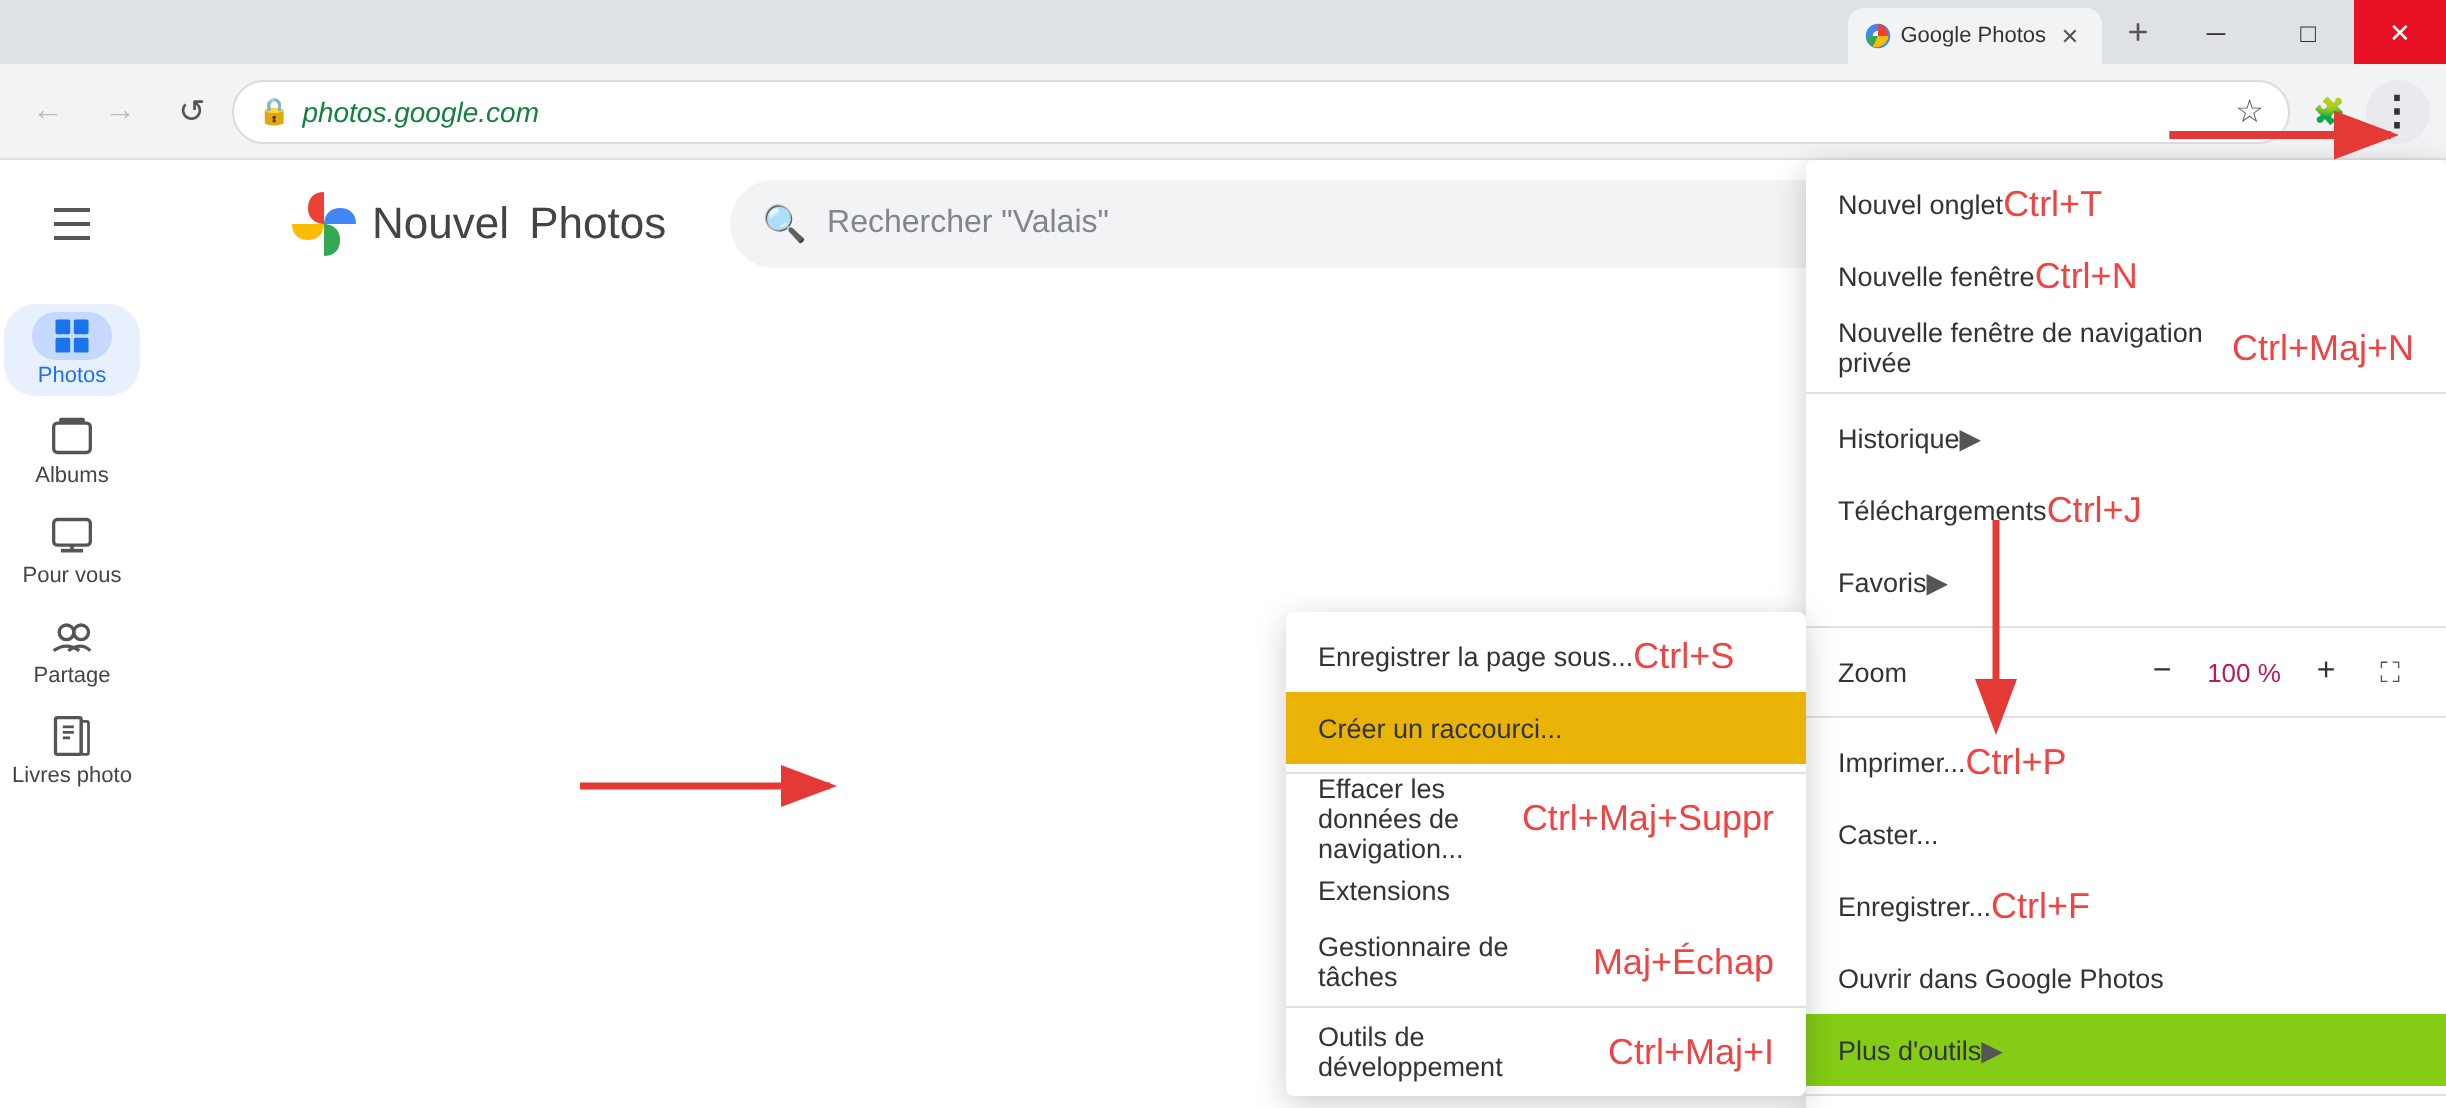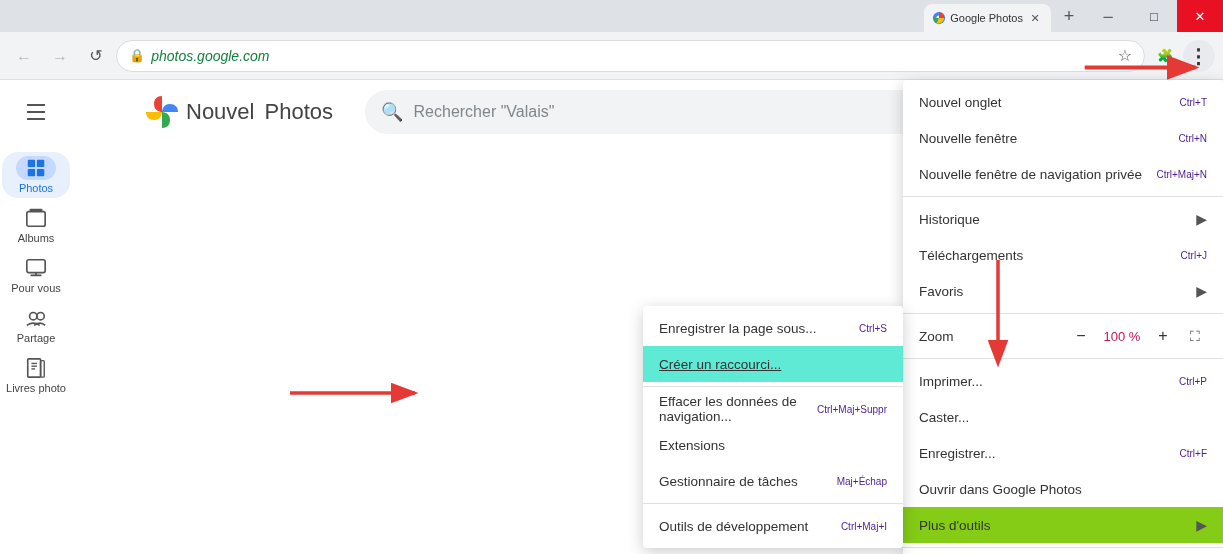--- a/index.html
+++ b/index.html
@@ -243,31 +243,30 @@
       width: 320px;
       background: #fff;
       box-shadow: 0 4px 16px rgba(0,0,0,0.2);
       border-radius: 4px;
       z-index: 100;
       padding: 4px 0;
     }
     .menu-item {
       display: flex;
       align-items: center;
-      justify-content: space-between;
       padding: 0 16px;
       height: 36px;
       cursor: pointer;
       font-size: 13.5px;
       color: #333;
     }
     .menu-item.highlighted { background: #e8eaed; }
     .menu-item .shortcut {
-      color: #4c1d95;
-      font-size: 10px;
+      color: #ef4444;
+      font-size: 18px;
     }
     .menu-item .arrow-right {
       color: #555;
       font-size: 14px;
     }
     .menu-divider {
       height: 1px;
       background: #e0e0e0;
       margin: 4px 0;
     }
@@ -502,21 +501,21 @@
       </div>
       <span class="item-label">Livres photo</span>
     </div>
   </div>
 
   <div class="submenu" style="top:306px;right:320px;">
     <div class="menu-item">
       <span>Enregistrer la page sous...</span>
       <span class="shortcut">Ctrl+S</span>
     </div>
-    <div class="menu-item highlighted" style="background:#5eead4;text-decoration:underline;">
+    <div class="menu-item highlighted" style="background:#eab308;">
       <span>Créer un raccourci...</span>
       <span class="shortcut"></span>
     </div>
     <div class="menu-divider"></div>
     <div class="menu-item">
       <span>Effacer les données de navigation...</span>
       <span class="shortcut">Ctrl+Maj+Suppr</span>
     </div>
     <div class="menu-item">
       <span>Extensions</span>

